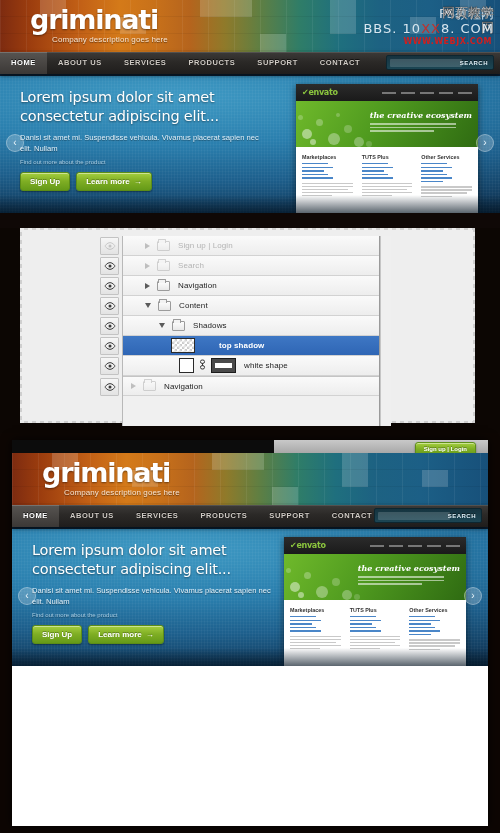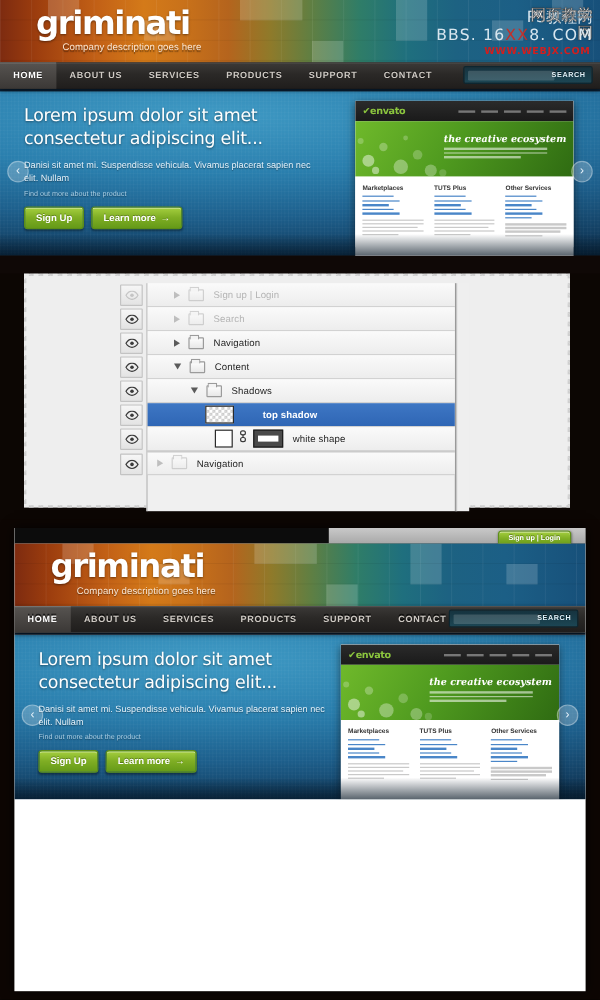--- a/index.html
+++ b/index.html
@@ -366,21 +366,21 @@
         <div class="logo">griminati</div>
         <div class="tagline">Company description goes here</div>
       </div>
 
       <div class="watermark">
         <div class="wm-line1">
           <span>PS教程网</span>
           <span class="wm-over1">网页教学网</span>
         </div>
         <div class="wm-line2" style="position:relative">
-          <span>BBS. 16</span><span class="wm-red">XX</span><span>8. COM</span>
+          <span>BBS. 10</span><span class="wm-red">XX</span><span>8. COM</span>
           <span class="wm-over2">WWW.WEBJX.COM</span>
         </div>
       </div>
     </div>
 
     <div class="navbar">
       <div class="nav-items">
         <div class="nav-item active">HOME</div>
         <div class="nav-item">ABOUT US</div>
         <div class="nav-item">SERVICES</div>

